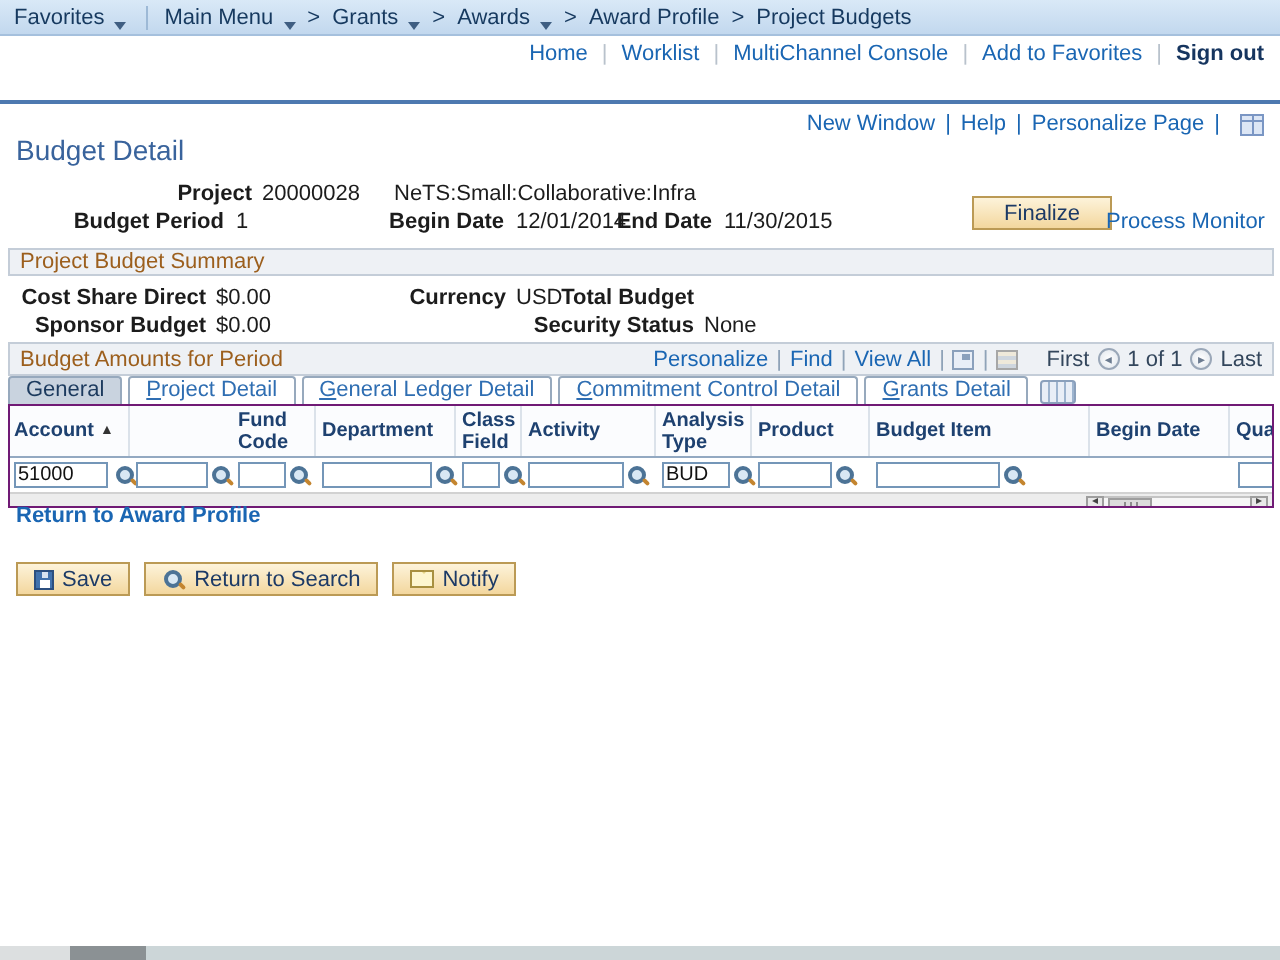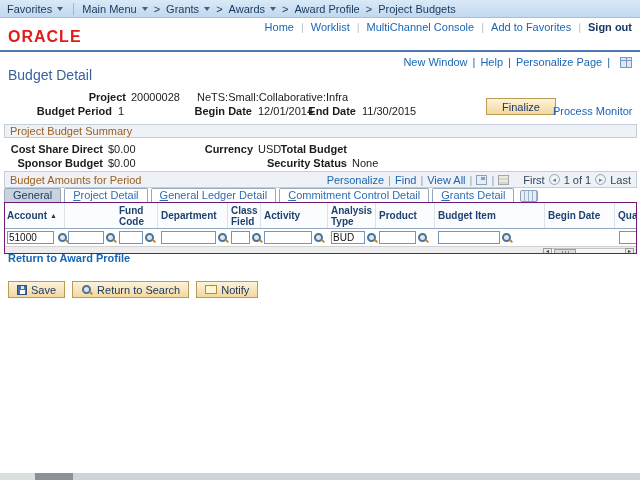--- a/index.html
+++ b/index.html
@@ -4,21 +4,21 @@
 <style>
   * { margin:0; padding:0; box-sizing:border-box; }
   body { background:#ffffff; font-family:"Liberation Sans", sans-serif; }
   .screen { position:relative; width:640px; height:480px; background:#ffffff; overflow:hidden; }
   .abs { position:absolute; }
 
   
   .crumbbar { position:absolute; top:0; left:0; width:640px; height:18px;
     background:linear-gradient(#d9e9f7,#c2d8ee); border-bottom:1px solid #a5c0dd;
     display:flex; align-items:center; font-size:11px; color:#16395f; padding-left:7px; }
-  .crumb { display:inline-flex; align-items:center; margin-right:6px; cursor:pointer; white-space:nowrap; }
+  .crumb { display:inline-flex; align-items:flex-end; margin-right:6px; cursor:pointer; white-space:nowrap; }
   .caret { width:0; height:0; border-left:3px solid transparent; border-right:3px solid transparent;
     border-top:4px solid #3f5e82; display:inline-block; margin-left:5px; }
   .crumb-div { width:1px; height:12px; background:#9db9d6; margin:0 8px 0 4px; }
   .crumb-sep { margin:0 6px 0 0; color:#16395f; }
 
   
   .tophdr { position:absolute; top:19px; left:0; width:640px; height:31px; background:#ffffff; }
   .logo { position:absolute; left:8px; top:9px; color:#e21a1a; font-size:16px; font-weight:bold;
     letter-spacing:1px; font-family:"Liberation Sans", sans-serif; }
   .hdr-links { position:absolute; right:8px; top:2px; font-size:11px; display:flex; align-items:center; }
@@ -152,21 +152,20 @@
     <span class="crumb">
       <span>Award Profile</span>
     </span>
     <span class="crumb-sep">&gt;</span>
     <span class="crumb">
       <span>Project Budgets</span>
     </span>
   </div>
 
   <div class="tophdr">
-    <div class="logo">ORACLE</div>
     <div class="hdr-links">
       <a>Home</a>
       <span class="pipe">|</span>
       <a>Worklist</a>
       <span class="pipe">|</span>
       <a>MultiChannel Console</a>
       <span class="pipe">|</span>
       <a>Add to Favorites</a>
       <span class="pipe">|</span>
       <a class="signout">Sign out</a>

